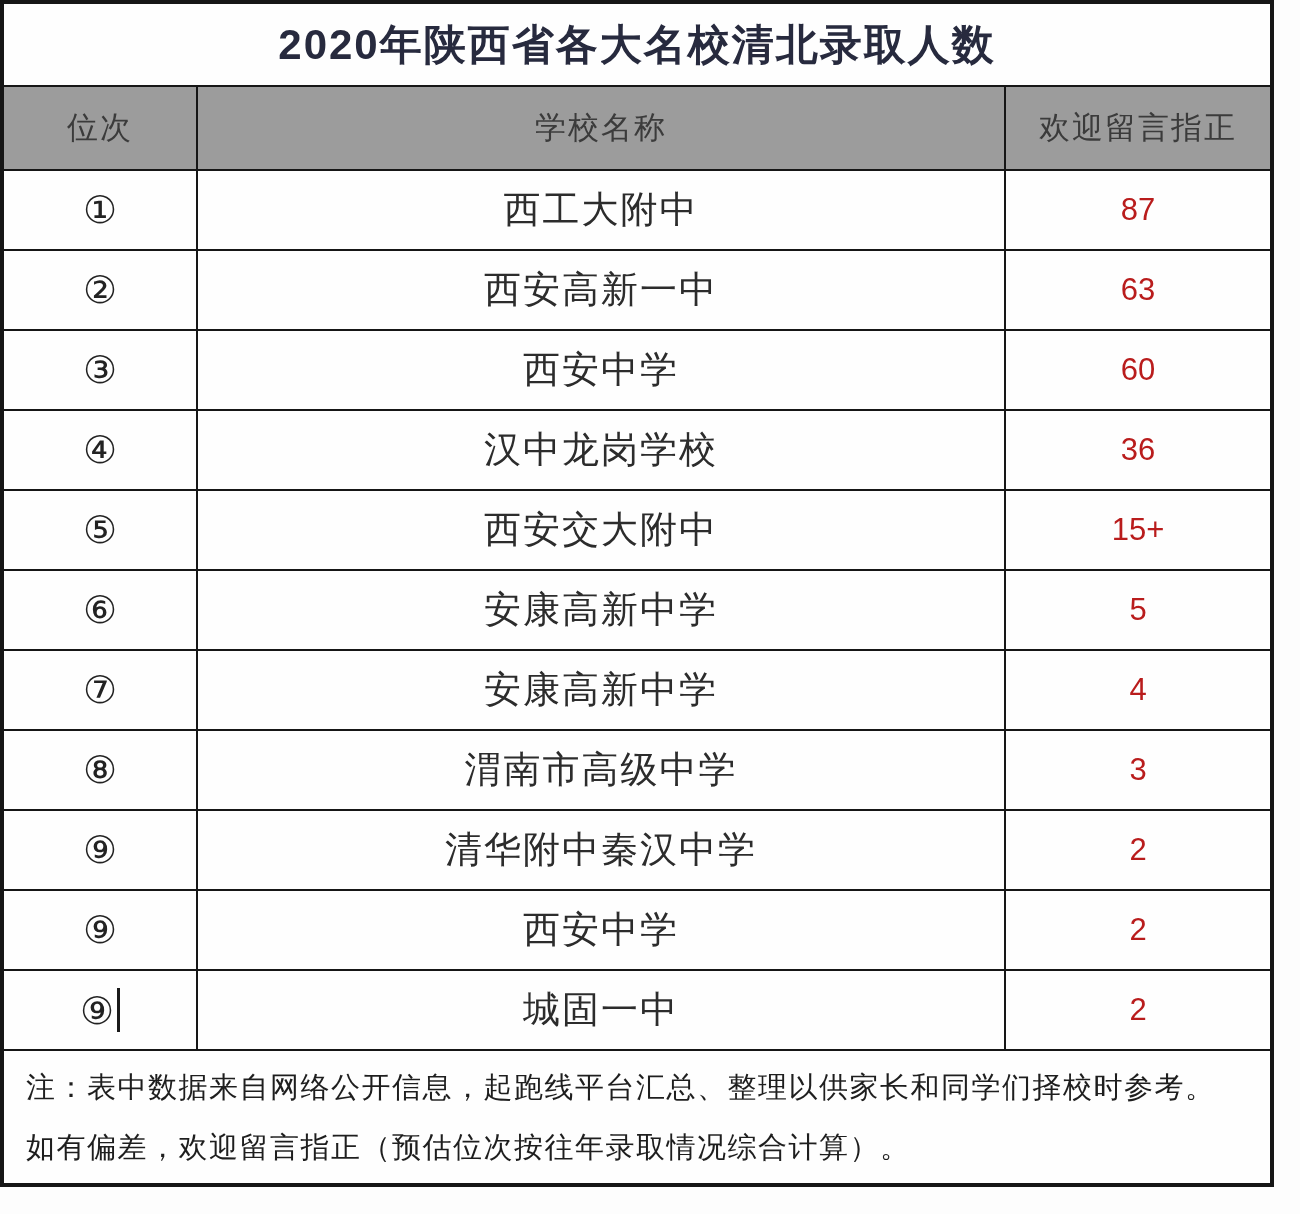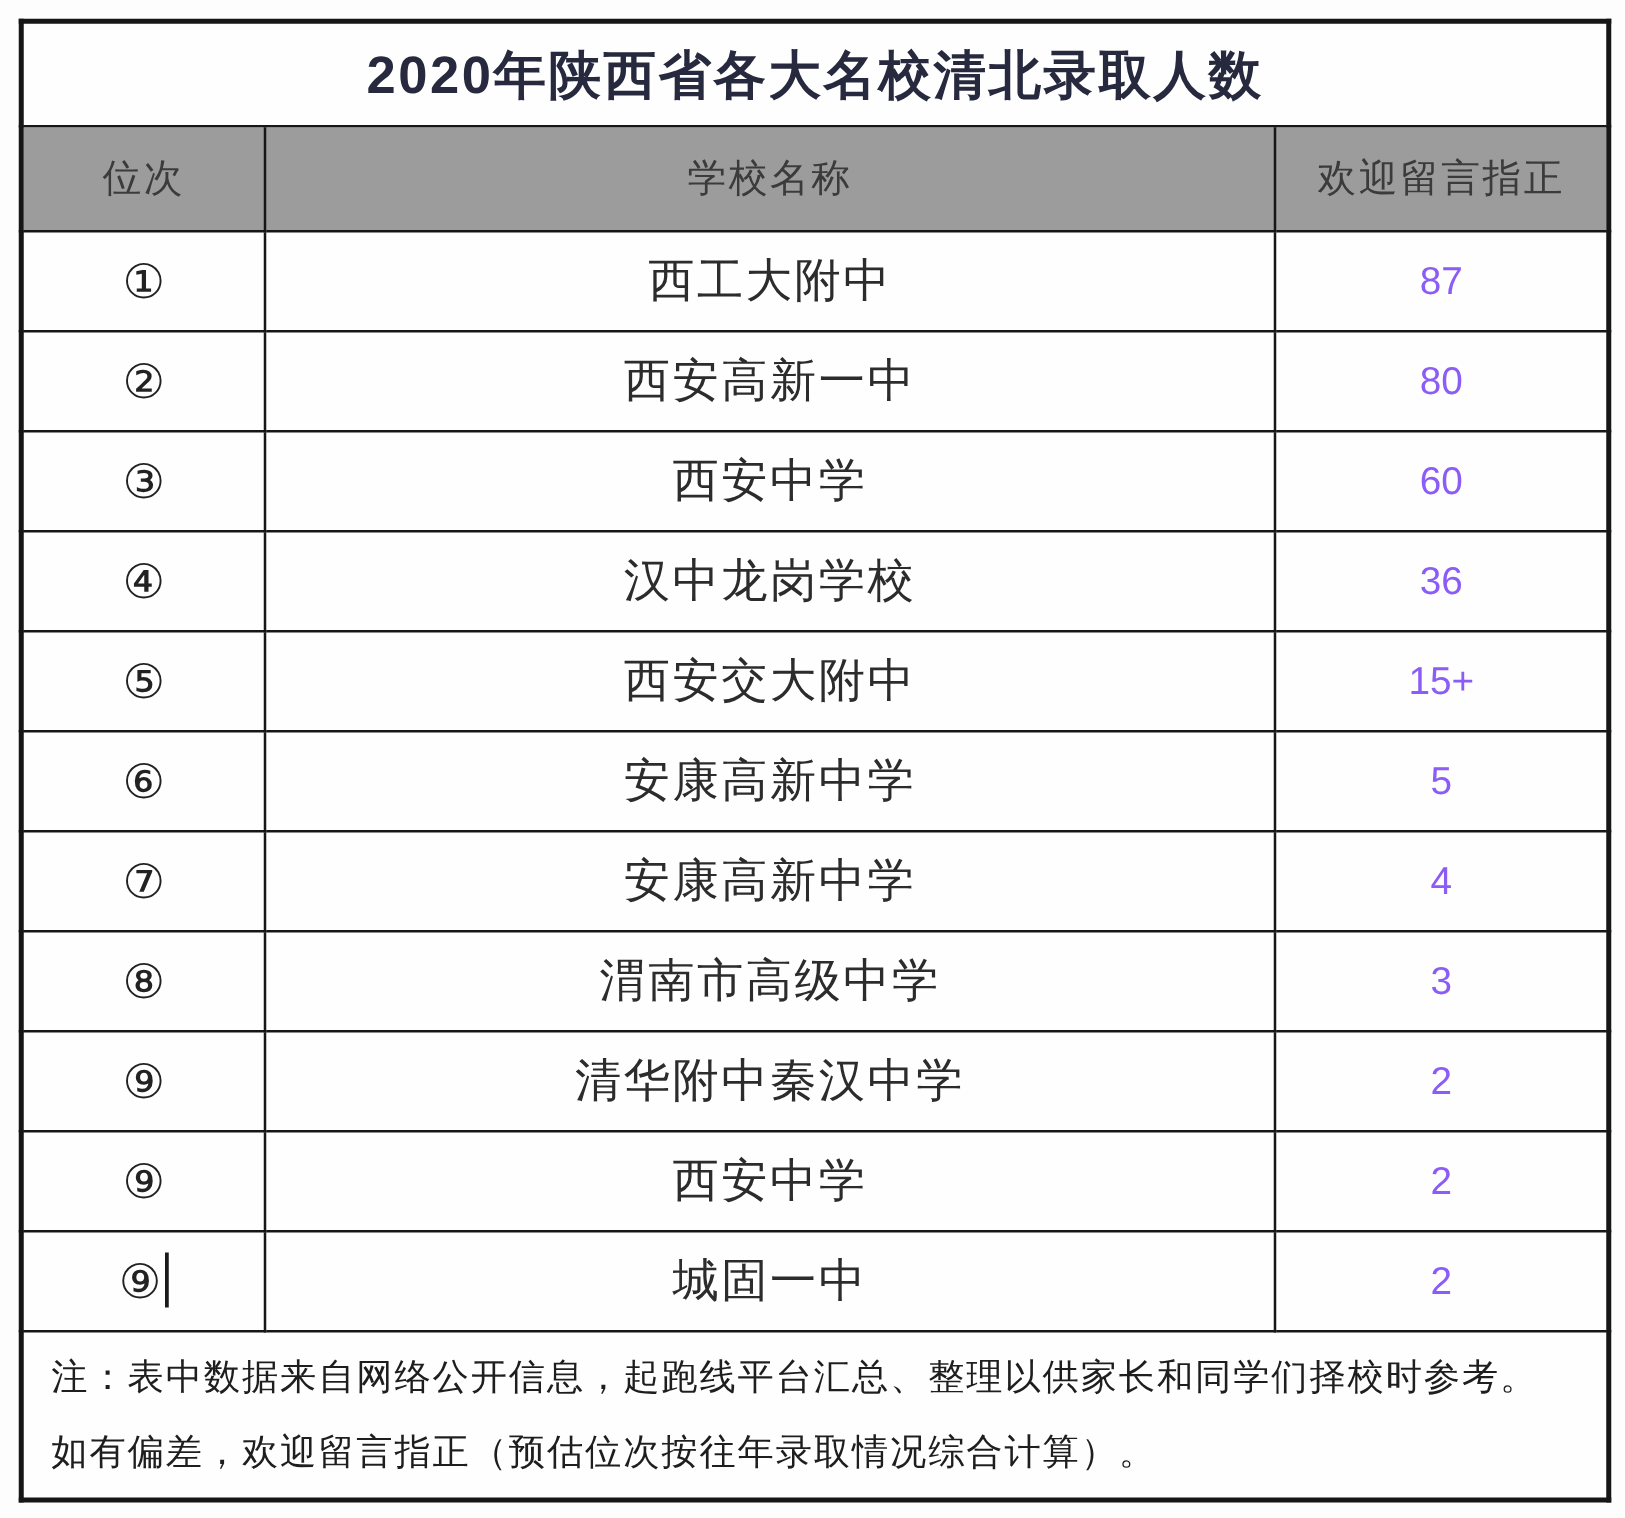--- a/index.html
+++ b/index.html
@@ -4,21 +4,20 @@
 <style>
   html, body { margin: 0; padding: 0; }
   body {
     width: 1300px; height: 1214px;
     background: #fdfdfd;
     font-family: "Liberation Sans", "DejaVu Sans", sans-serif;
   }
   .page {
     width: 1300px; height: 1000px;
     box-sizing: border-box;
-    padding: 15px;
     background: #fdfdfd;
   }
   table.main {
     width: 1270px; height: 1184px;
     border-collapse: collapse;
     table-layout: fixed;
     background: #fefefe;
     border: 4px solid #161616;
   }
   td {
@@ -57,21 +56,21 @@
   .school-cell {
     text-align: center;
     font-size: 37px;
     color: #2c2c2c;
     letter-spacing: 2px;
     background: #fefefe;
   }
   .count-cell {
     text-align: center;
     font-size: 31px;
-    color: #8b5cf6;
+    color: #b91c1c;
     background: #fefefe;
   }
   tr.note-row { height: 130px; }
   .note-cell {
     background: #fefefe;
     font-size: 29px;
     color: #1e1e1e;
     letter-spacing: 1.5px;
     padding: 6px 22px;
     vertical-align: middle;
@@ -110,21 +109,21 @@
     </tr>
 
     <tr class="data-row">
       <td class="rank-cell">①</td>
       <td class="school-cell">西工大附中</td>
       <td class="count-cell">87</td>
     </tr>
     <tr class="data-row">
       <td class="rank-cell">②</td>
       <td class="school-cell">西安高新一中</td>
-      <td class="count-cell">80</td>
+      <td class="count-cell">63</td>
     </tr>
     <tr class="data-row">
       <td class="rank-cell">③</td>
       <td class="school-cell">西安中学</td>
       <td class="count-cell">60</td>
     </tr>
     <tr class="data-row">
       <td class="rank-cell">④</td>
       <td class="school-cell">汉中龙岗学校</td>
       <td class="count-cell">36</td>

